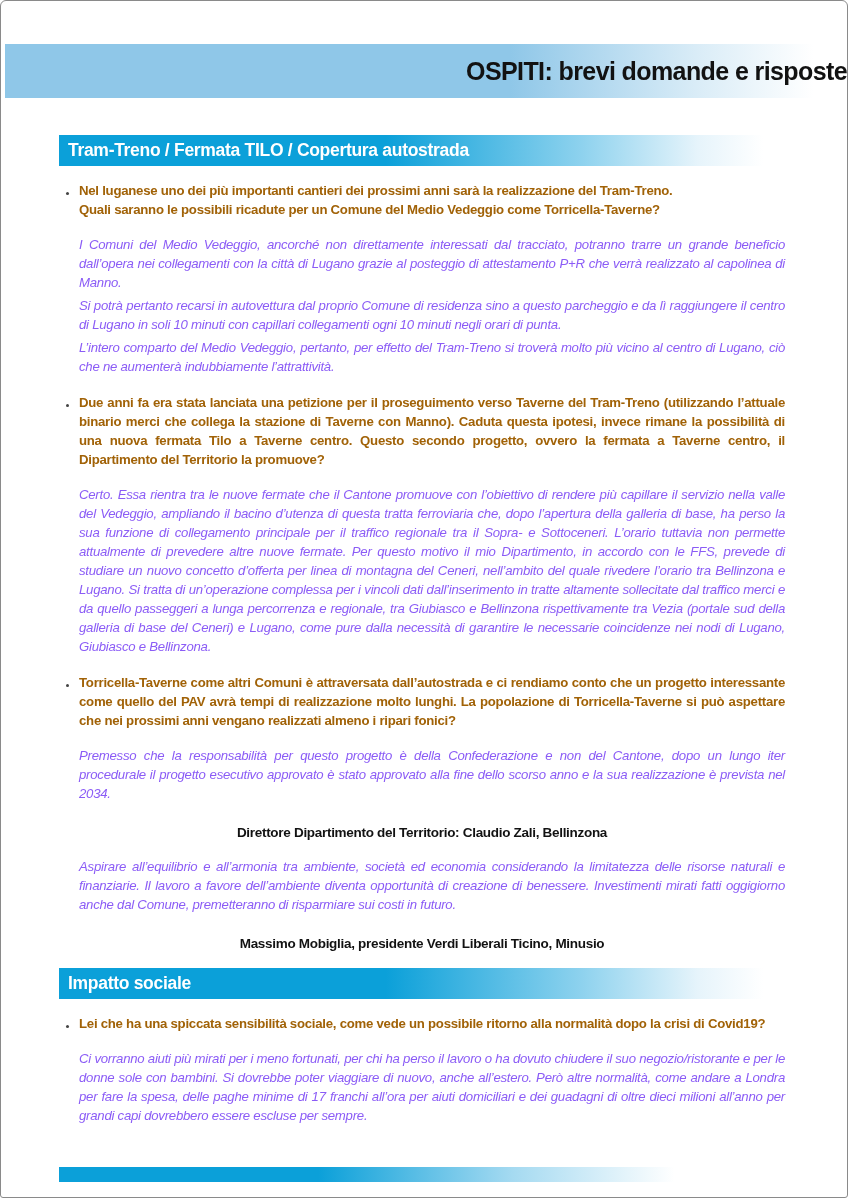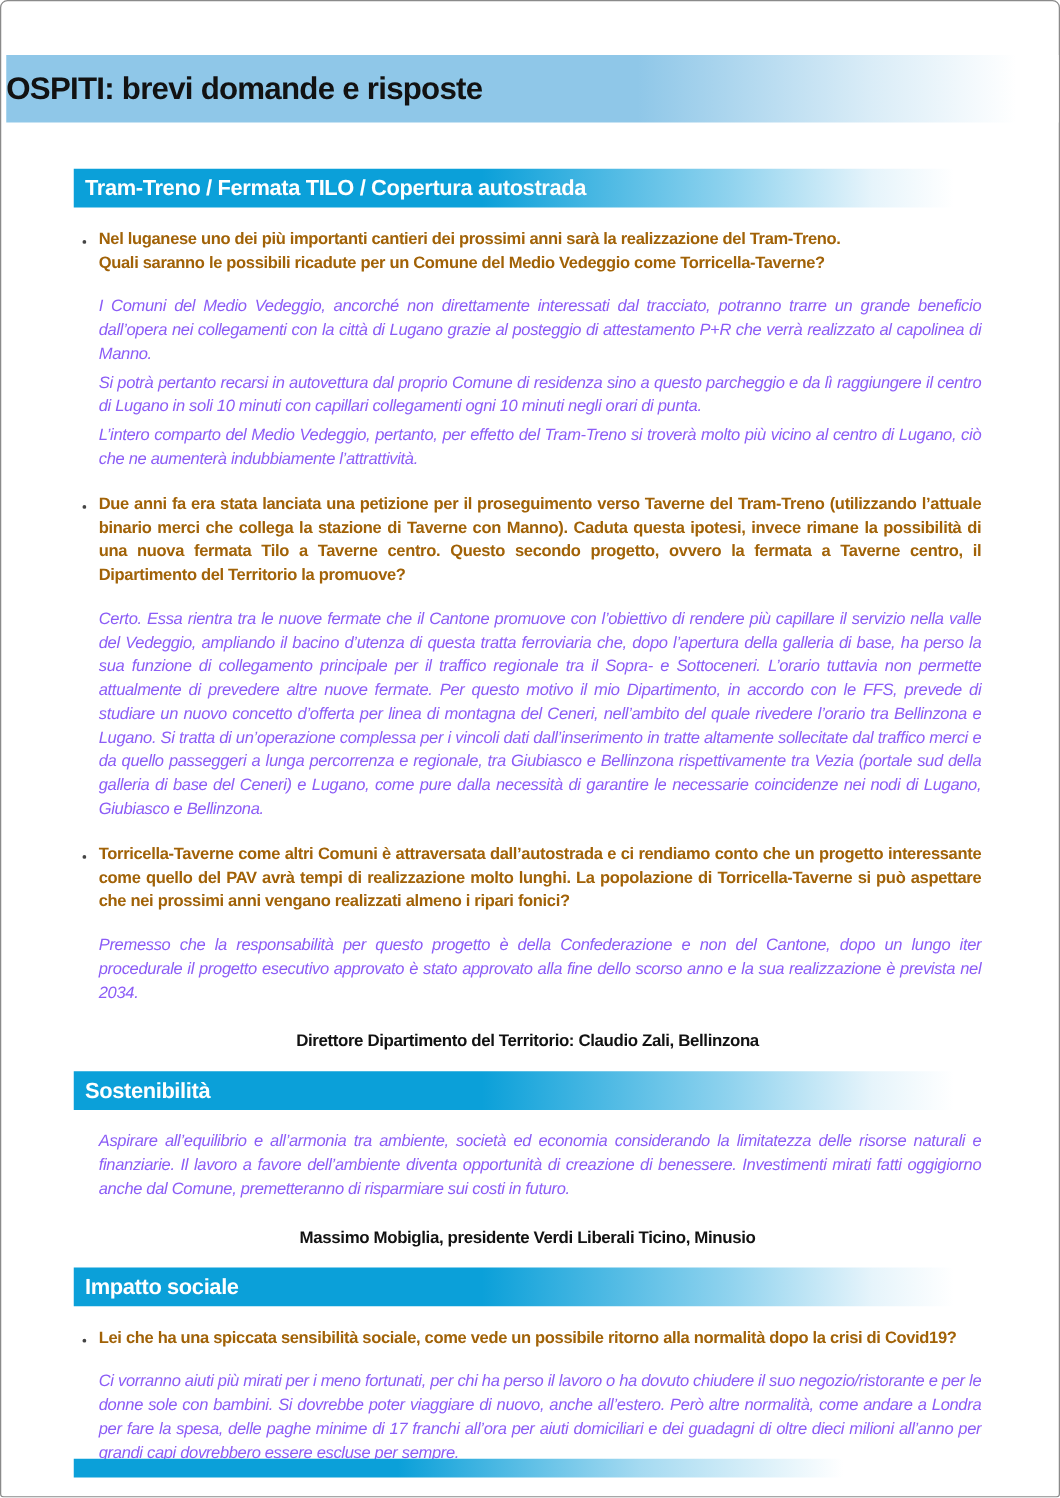--- a/index.html
+++ b/index.html
@@ -7,21 +7,21 @@
   .page{
     position:relative;width:848px;height:1198px;box-sizing:border-box;
     background:#fff;border:1px solid #8a8a8a;border-radius:6px 6px 3px 3px;
     overflow:hidden;
   }
   .header-bar{
     position:absolute;top:43px;left:4px;right:0;height:54px;
     background:linear-gradient(to right,#8fc7e8 0%,#8fc7e8 60%,#d9ecf7 82%,#ffffff 96%);
   }
   .header-bar .title{
-    text-align:left;line-height:54px;font-size:25px;font-weight:bold;
+    text-align:right;line-height:54px;font-size:25px;font-weight:bold;
     color:#121212;letter-spacing:-0.6px;
   }
   .content{
     position:absolute;top:134px;left:58px;right:62px;
   }
   .section-bar{
     height:31px;line-height:31px;padding-left:9px;box-sizing:border-box;
     background:linear-gradient(to right,#0ba0d9 0%,#0ba0d9 45%,#8ed2ee 72%,#e6f4fb 88%,#ffffff 97%);
     color:#ffffff;font-weight:bold;font-size:17.5px;letter-spacing:-0.3px;
     margin-bottom:15px;
@@ -84,21 +84,20 @@
       <div class="qa">
         <div class="question">
           <span class="q-bullet"></span>
           <div>Torricella-Taverne come altri Comuni è attraversata dall’autostrada e ci rendiamo conto che un progetto interessante come quello del PAV avrà tempi di realizzazione molto lunghi. La popolazione di Torricella-Taverne si può aspettare che nei prossimi anni vengano realizzati almeno i ripari fonici?</div>
         </div>
         <div class="answer">
           <p>Premesso che la responsabilità per questo progetto è della Confederazione e non del Cantone, dopo un lungo iter procedurale il progetto esecutivo approvato è stato approvato alla fine dello scorso anno e la sua realizzazione è prevista nel 2034.</p>
         </div>
       </div>
       <div class="attribution">Direttore Dipartimento del Territorio: Claudio Zali, Bellinzona</div>
-      <div class="section-bar"><span>Sostenibilità</span></div>
       <div class="qa">
         <div class="answer">
           <p>Aspirare all’equilibrio e all’armonia tra ambiente, società ed economia considerando la limitatezza delle risorse naturali e finanziarie. Il lavoro a favore dell’ambiente diventa opportunità di creazione di benessere. Investimenti mirati fatti oggigiorno anche dal Comune, premetteranno di risparmiare sui costi in futuro.</p>
         </div>
       </div>
       <div class="attribution">Massimo Mobiglia, presidente Verdi Liberali Ticino, Minusio</div>
       <div class="section-bar"><span>Impatto sociale</span></div>
       <div class="qa">
         <div class="question">
           <span class="q-bullet"></span>

